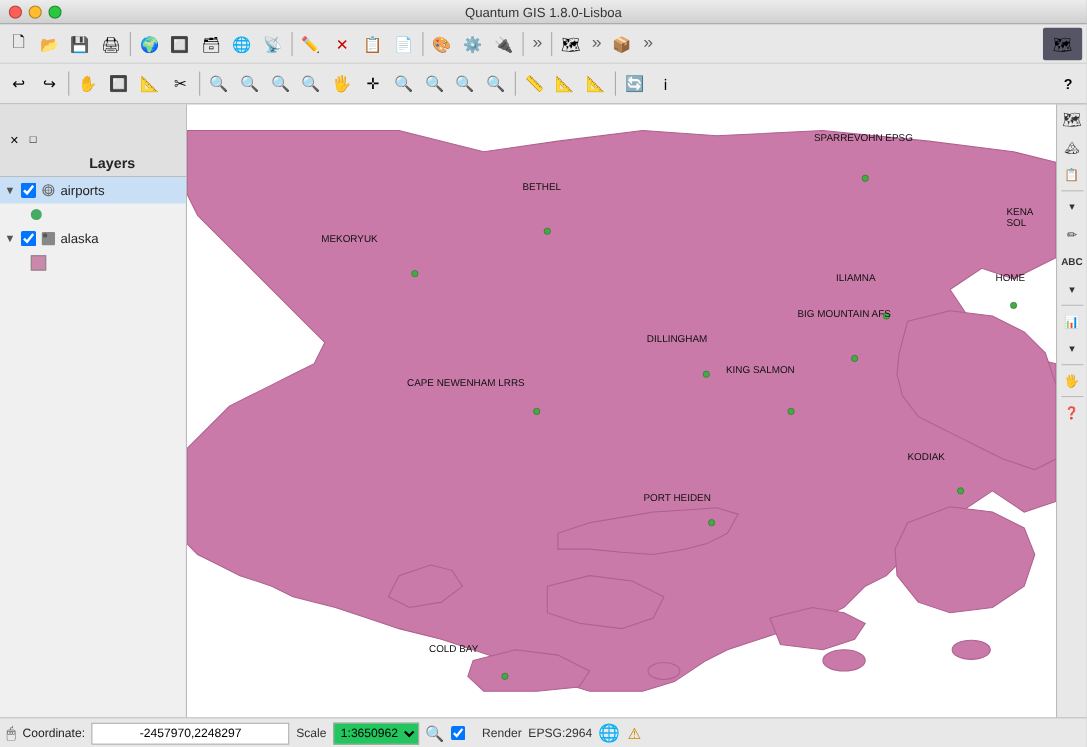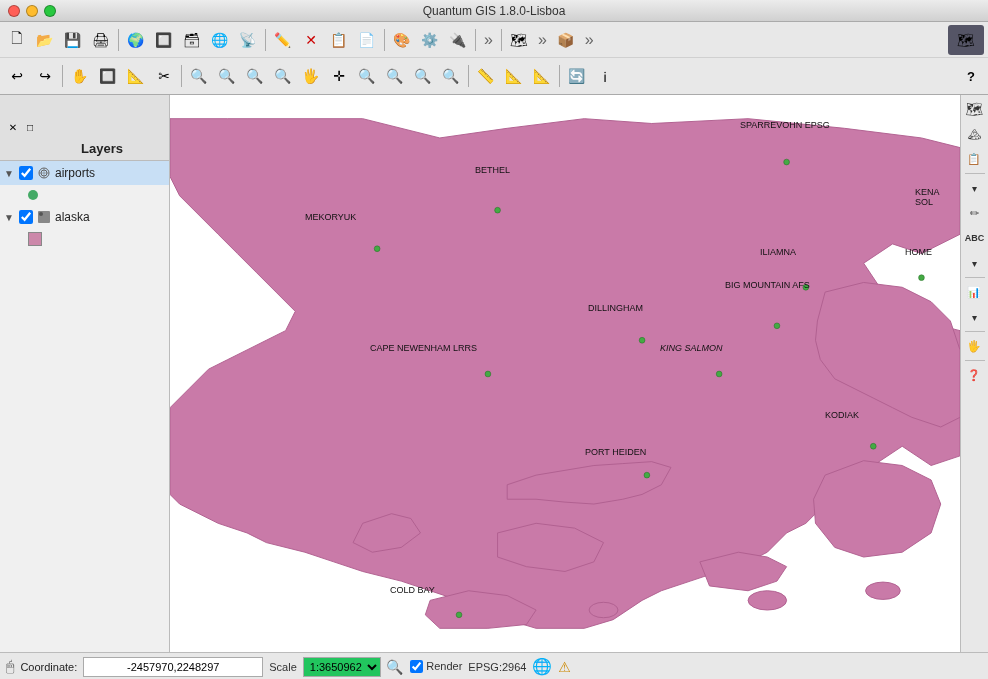--- a/index.html
+++ b/index.html
@@ -173,21 +173,21 @@
     .status-scale-label { font-size: 11px; }
     .status-scale-select {
       height: 20px;
       font-size: 11px;
       border: 1px solid #aaa;
       background: #22c55e;
       padding: 0 2px;
     }
     .status-icon-sm { font-size: 14px; cursor: pointer; }
     .status-render {
-      display: flex; align-items: flex-start; gap: 3px; font-size: 11px;
+      display: flex; align-items: center; gap: 15px; font-size: 11px;
     }
     .status-epsg { font-size: 11px; }
     .status-globe { font-size: 16px; }
     .status-warn { font-size: 14px; color: #cc8800; }
 
     
     .map-svg { width: 100%; height: 100%; }
 
     
     .map-label {
@@ -426,29 +426,29 @@
       <circle cx="630" cy="215" r="3" fill="#44aa44" stroke="#226622" stroke-width="0.5"></circle>
       <circle cx="490" cy="230" r="3" fill="#44aa44" stroke="#226622" stroke-width="0.5"></circle>
       <circle cx="330" cy="265" r="3" fill="#44aa44" stroke="#226622" stroke-width="0.5"></circle>
       <circle cx="570" cy="265" r="3" fill="#44aa44" stroke="#226622" stroke-width="0.5"></circle>
       <circle cx="730" cy="340" r="3" fill="#44aa44" stroke="#226622" stroke-width="0.5"></circle>
       <circle cx="495" cy="370" r="3" fill="#44aa44" stroke="#226622" stroke-width="0.5"></circle>
       <circle cx="300" cy="515" r="3" fill="#44aa44" stroke="#226622" stroke-width="0.5"></circle>
     </svg>
 
     
-    <div class="map-label" style="left:135px;top:117px;">MEKORYUK</div>
+    <div class="map-label" style="left:122px;top:117px;">MEKORYUK</div>
     <div class="map-label" style="left:305px;top:70px;">BETHEL</div>
     <div class="map-label" style="left:570px;top:25px;">SPARREVOHN EPSG</div>
     <div class="map-label" style="left:590px;top:152px;">ILIAMNA</div>
     <div class="map-label" style="left:735px;top:152px;">HOME</div>
     <div class="map-label" style="left:555px;top:185px;">BIG MOUNTAIN AFS</div>
     <div class="map-label" style="left:418px;top:208px;">DILLINGHAM</div>
     <div class="map-label" style="left:200px;top:248px;">CAPE NEWENHAM LRRS</div>
-    <div class="map-label" style="left:490px;top:248px;font-style:italic;">KING SALMON</div>
+    <div class="map-label" style="left:490px;top:236px;">KING SALMON</div>
     <div class="map-label" style="left:655px;top:315px;">KODIAK</div>
     <div class="map-label" style="left:415px;top:352px;">PORT HEIDEN</div>
     <div class="map-label" style="left:220px;top:490px;">COLD BAY</div>
     <div class="map-label" style="left:745px;top:92px;">KENA<br>SOL</div>
   </div>
 
   <div class="right-toolbar">
     <div class="rt-icon" title="Overview">🗺</div>
     <div class="rt-icon" title="Terrain" style="font-size:11px;">🏔</div>
     <div class="rt-icon" title="Layer Order" style="font-size:11px;">📋</div>

